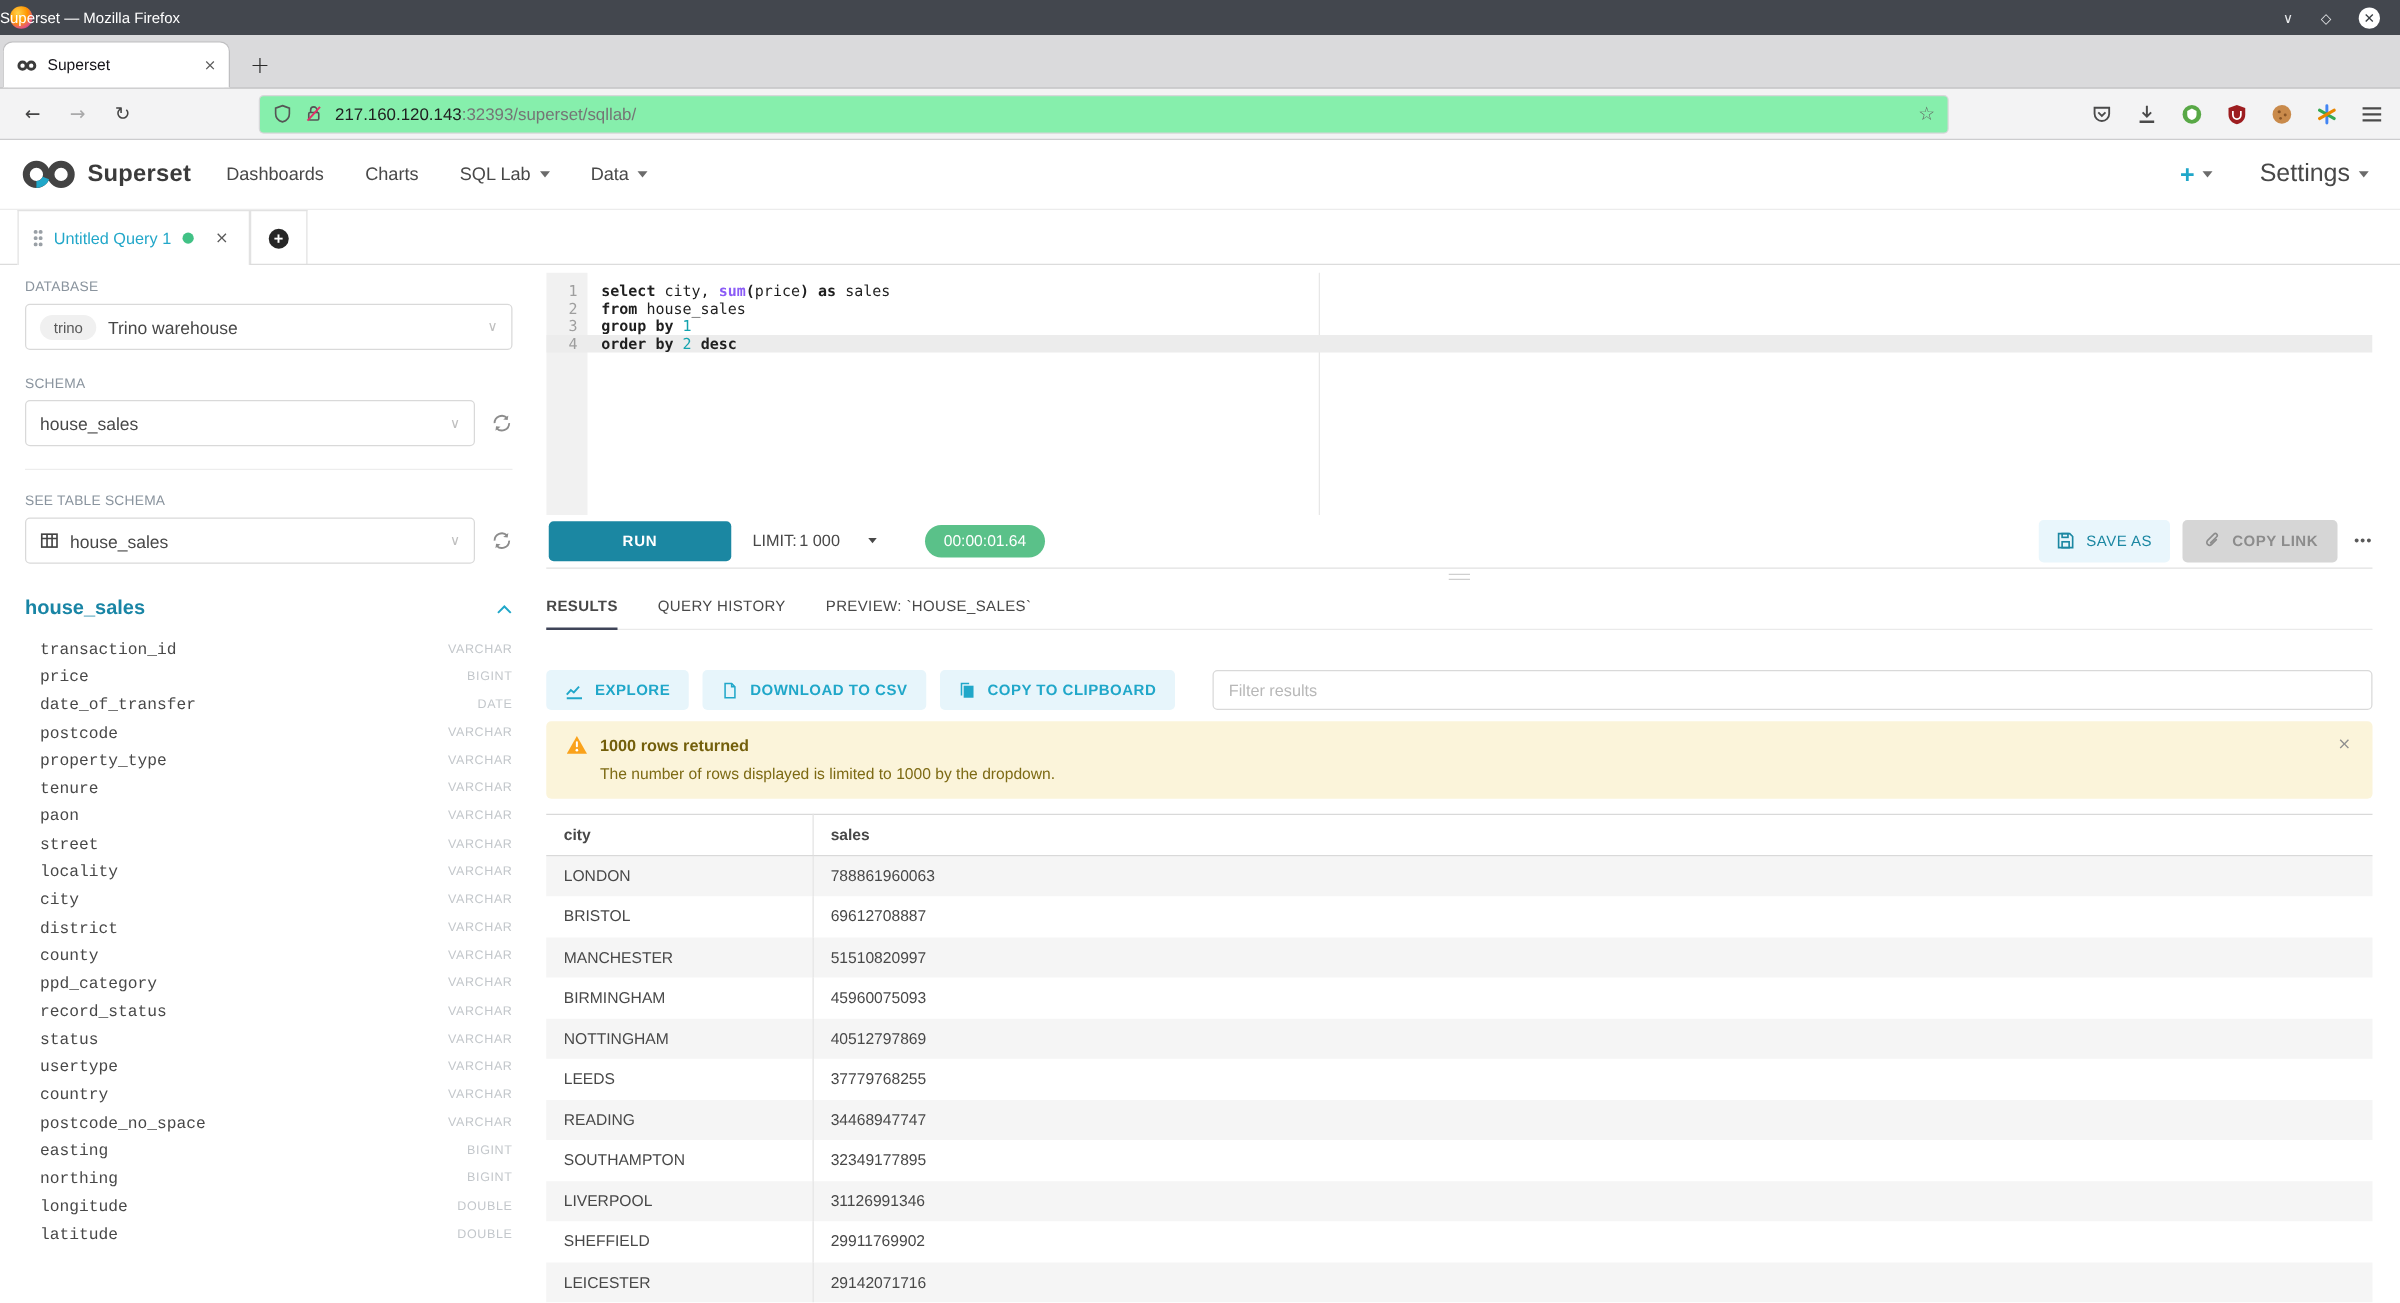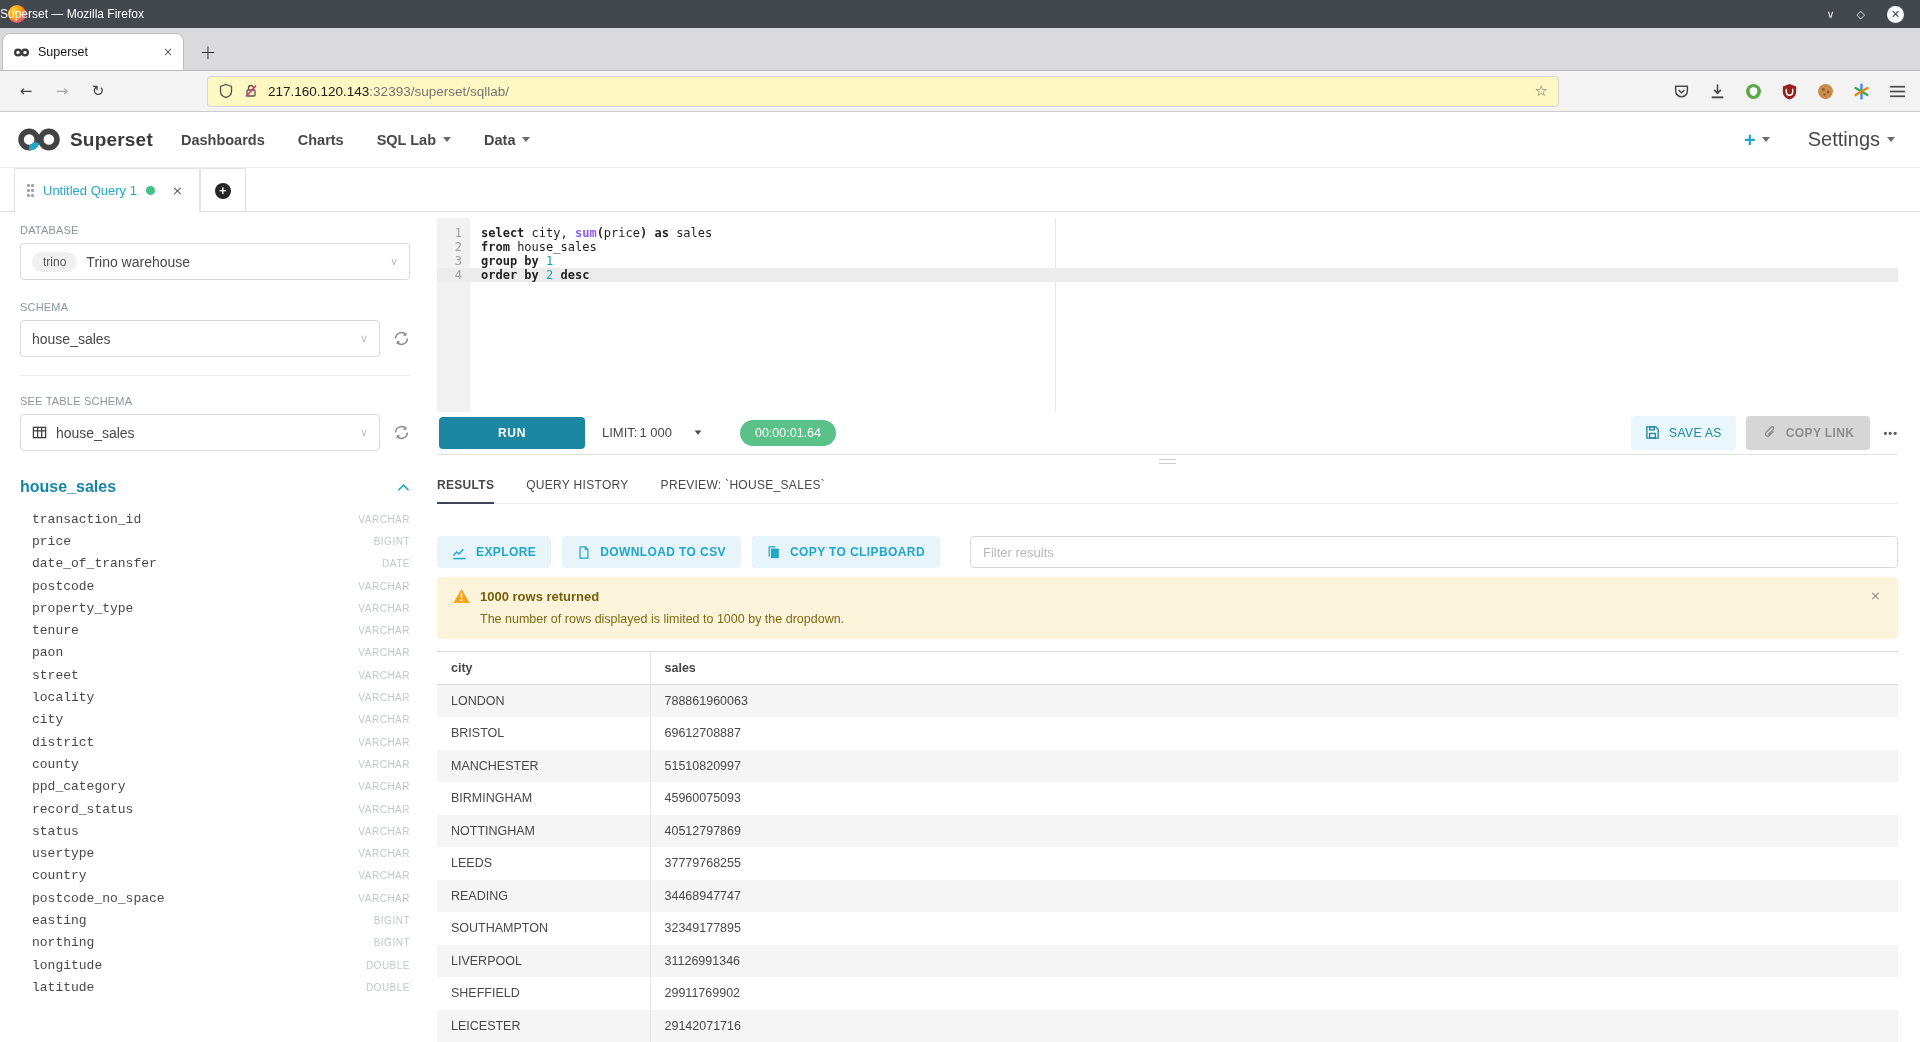--- a/index.html
+++ b/index.html
@@ -20,34 +20,34 @@
   .tabbar { height:43px; background:#dadadc; border-bottom:1px solid #b9b9bb; display:flex; align-items:flex-end; }
   .b-tab { margin-left:2px; height:37px; width:182px; background:#fff; border:1px solid #bfbfc1; border-bottom:none;
     border-radius:8px 8px 0 0; display:flex; align-items:center; gap:8px; padding:0 10px; }
   .b-tab-title { flex:1; font-size:12.5px; color:#15141a; }
   .b-tab-close { color:#5b5b5b; font-size:12px; }
   .b-newtab { font-size:19px; font-weight:300; color:#2a2a2a; margin:0 0 8px 16px; line-height:1; }
 
   .url-row { height:41px; background:#f3f3f4; border-bottom:1px solid #ccccce; display:flex; align-items:center; padding-left:16px; }
   .nav-ic { width:20px; text-align:center; margin-right:16px; color:#454545; font-size:15px; }
   .nav-ic.disabled { color:#a9a9aa; }
-  .url-field { margin-left:84px; width:1350px; height:29px; background:#fef9c3; border-radius:3px;
+  .url-field { margin-left:84px; width:1350px; height:29px; background:#86efac; border-radius:3px;
     box-shadow:0 0 0 1px #d7d7d9; display:flex; align-items:center; gap:9px; padding:0 10px; }
   .url-text { font-size:13.5px; flex:1; white-space:nowrap; }
   .url-host { color:#202020; }
   .url-rest { color:#757575; }
   .url-star { color:#5f5f5f; font-size:15px; }
   .ext-icons { margin-left:auto; margin-right:14px; display:flex; align-items:center; gap:19px; }
   .ext-icons svg, .ext-icons span { display:block; }
 
   
   .superset-nav { height:56px; background:#fff; border-bottom:1px solid #ececec; display:flex; align-items:center; padding:0 25px 0 16px; }
   .brand { display:flex; align-items:center; }
   .brand-name { margin-left:8px; font-size:19px; font-weight:bold; color:#3b3b3b; letter-spacing:.2px; }
-  .nav-menu { display:flex; align-items:flex-start; margin-left:28px; gap:33px;font-weight:bold; }
+  .nav-menu { display:flex; align-items:flex-start; margin-left:28px; gap:33px; }
   .nav-item { font-size:14.5px; color:#484848; display:flex; align-items:center; gap:7px; }
   .caret-down { width:0; height:0; border-left:4px solid transparent; border-right:4px solid transparent; border-top:5px solid #6b6b6b; display:inline-block; }
   .nav-right { margin-left:auto; display:flex; align-items:center; gap:38px; }
   .plus-btn { display:flex; align-items:center; gap:6px; }
   .plus-glyph { color:#20a7c9; font-size:20px; font-weight:bold; line-height:1; }
   .settings { font-size:20px; color:#484848; display:flex; align-items:center; gap:7px; }
 
   
   .query-strip { height:44px; background:#fff; position:relative; display:flex; padding-left:14px; }
   .query-strip::after { content:''; position:absolute; left:0; right:0; bottom:0; height:1px; background:#dcdcdc; }

